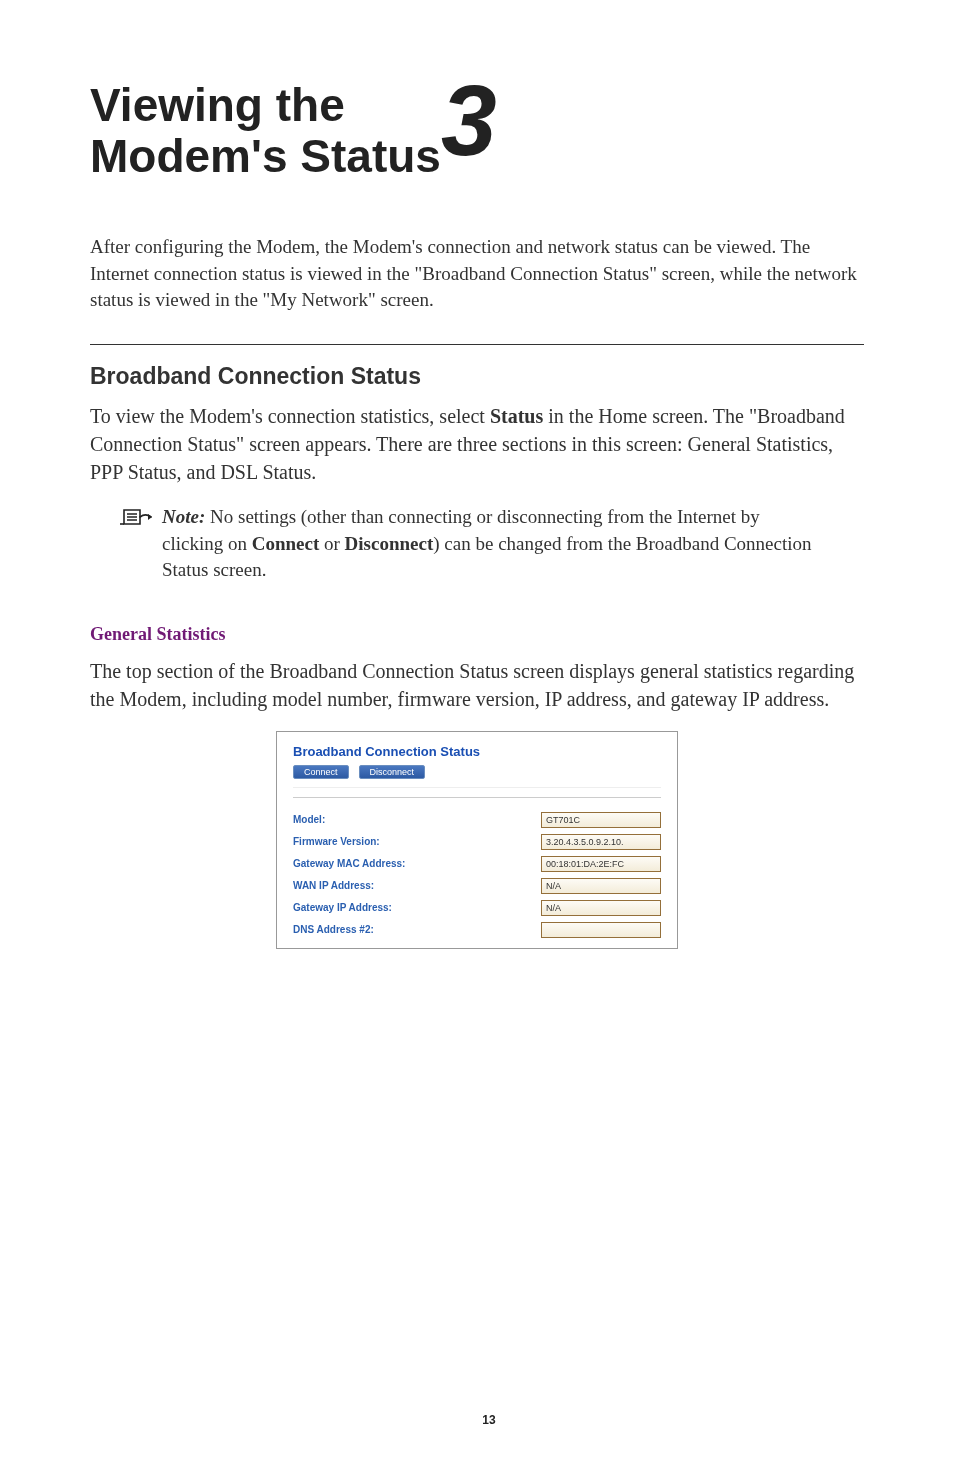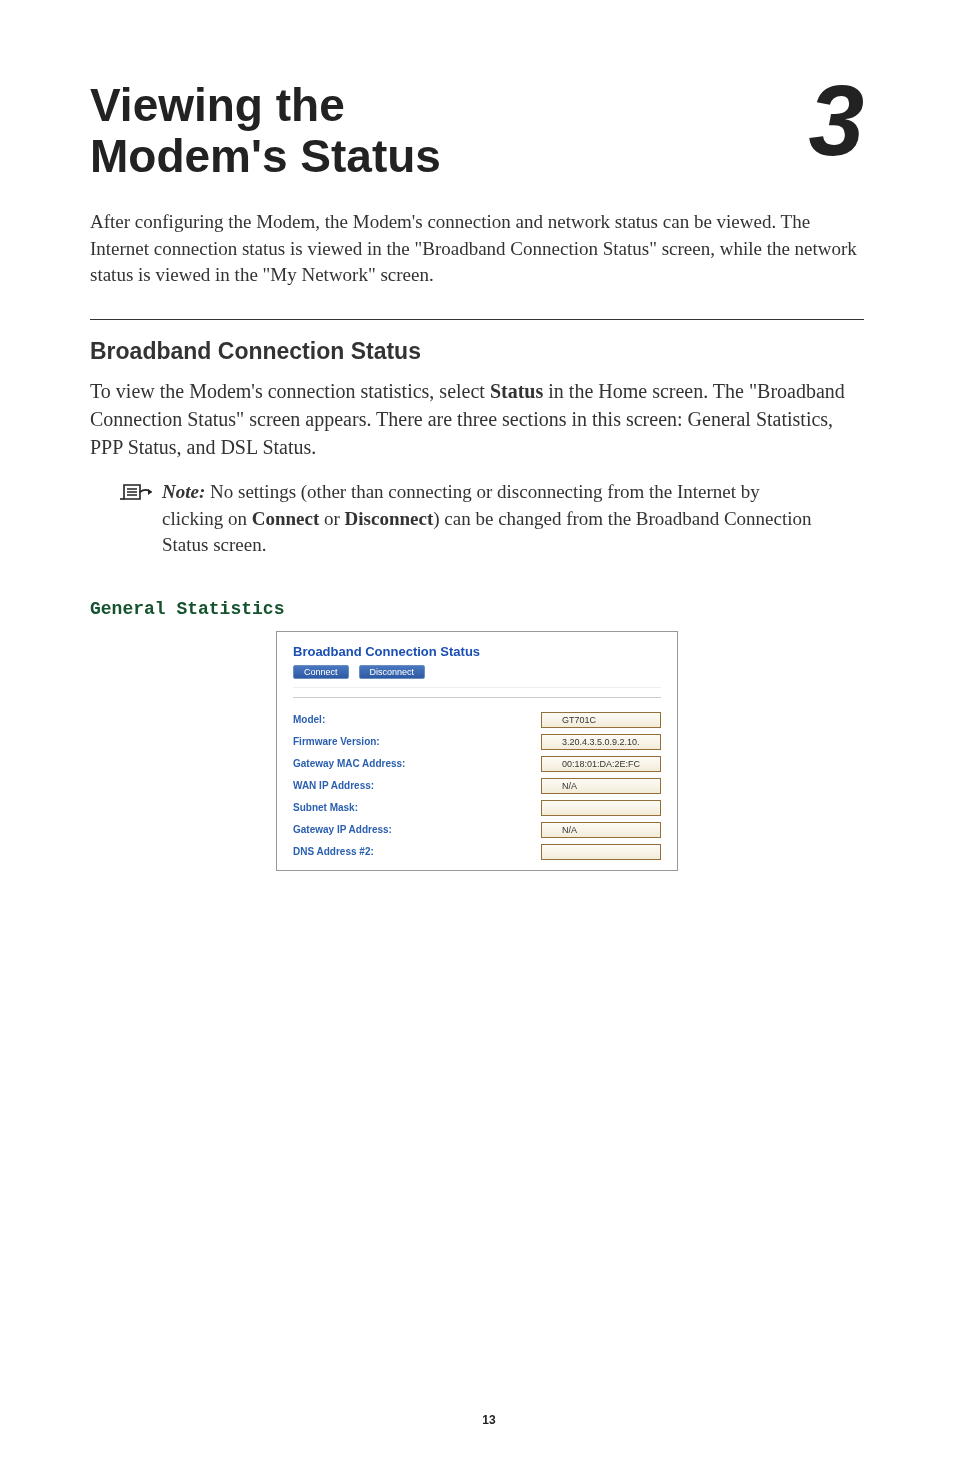--- a/index.html
+++ b/index.html
@@ -11,23 +11,22 @@
     width: 954px;
   }
   .page {
     padding: 80px 90px 40px 90px;
     box-sizing: border-box;
     min-height: 1475px;
     position: relative;
   }
   .title-row {
     display: flex;
-    justify-content: space-between;
     align-items: flex-start;
-    margin-bottom: 28px;
+    margin-bottom: 53px;
   }
   .title {
     font-family: Arial, Helvetica, sans-serif;
     font-weight: 900;
     font-size: 46px;
     line-height: 1.1;
     color: #222;
   }
   .chapter-number {
     font-family: Arial, Helvetica, sans-serif;
@@ -79,24 +78,24 @@
     font-size: 19px;
     line-height: 1.4;
     color: #333;
   }
   .note-text b {
     font-style: italic;
     font-weight: 700;
     margin-top: 36px;
   }
   .h3 {
-    font-family: Liberation Mono, monospace;
+    font-family: Liberation Serif, serif;
     font-weight: 700;
     font-size: 18px;
-    color: #14532d;
+    color: #701a75;
     margin-bottom: 12px;
   }
 
   
   .panel-wrap {
     width: 402px;
     margin: 10px auto 0 auto;
     border: 1px solid #999;
     padding: 12px 16px 4px 16px;
     font-family: Verdana, Arial, sans-serif;
@@ -140,21 +139,21 @@
     font-weight: 700;
     color: #2a5fb0;
   }
   .panel-field {
     width: 120px;
     height: 16px;
     border: 1px solid #946f3a;
     background: linear-gradient(#fdfbf6, #f3ecd9);
     font-size: 9px;
     color: #333;
-    padding: 0 20px;
+    padding: 0 4px;
     box-sizing: border-box;
     display: flex;
     align-items: center;
     overflow: hidden;
     white-space: nowrap;
   }
 
   .page-number {
     position: absolute;
     bottom: 48px;
@@ -202,20 +201,21 @@
         </g>
       </svg>
     </span>
     <div class="note-text">
       <b>Note:</b><span> No settings (other than connecting or disconnecting from the Internet by clicking on </span><strong>Connect</strong><span> or </span><strong>Disconnect</strong><span>) can be changed from the Broadband Connection Status screen.</span>
     </div>
   </div>
 
   <div class="h3">General Statistics</div>
 
+  <div class="body-text">The top section of the Broadband Connection Status screen displays general statistics regarding the Modem, including model number, firmware version, IP address, and gateway IP address.</div>
 
   <div class="panel-wrap">
     <div class="panel-title">Broadband Connection Status</div>
     <div class="panel-btn-row">
       <span class="panel-btn">Connect</span>
       <span class="panel-btn">Disconnect</span>
     </div>
     <div class="panel-sep"></div>
 
     <div class="panel-row">
@@ -228,24 +228,20 @@
     </div>
     <div class="panel-row">
       <span class="panel-label">Gateway MAC Address:</span>
       <span class="panel-field">00:18:01:DA:2E:FC</span>
     </div>
     <div class="panel-row">
       <span class="panel-label">WAN IP Address:</span>
       <span class="panel-field">N/A</span>
     </div>
     <div class="panel-row">
-      <span class="panel-label">Subnet Mask:</span>
-      <span class="panel-field"></span>
-    </div>
-    <div class="panel-row">
       <span class="panel-label">Gateway IP Address:</span>
       <span class="panel-field">N/A</span>
     </div>
     <div class="panel-row">
       <span class="panel-label">DNS Address #2:</span>
       <span class="panel-field"></span>
     </div>
   </div>
 
   <div class="page-number">13</div>

